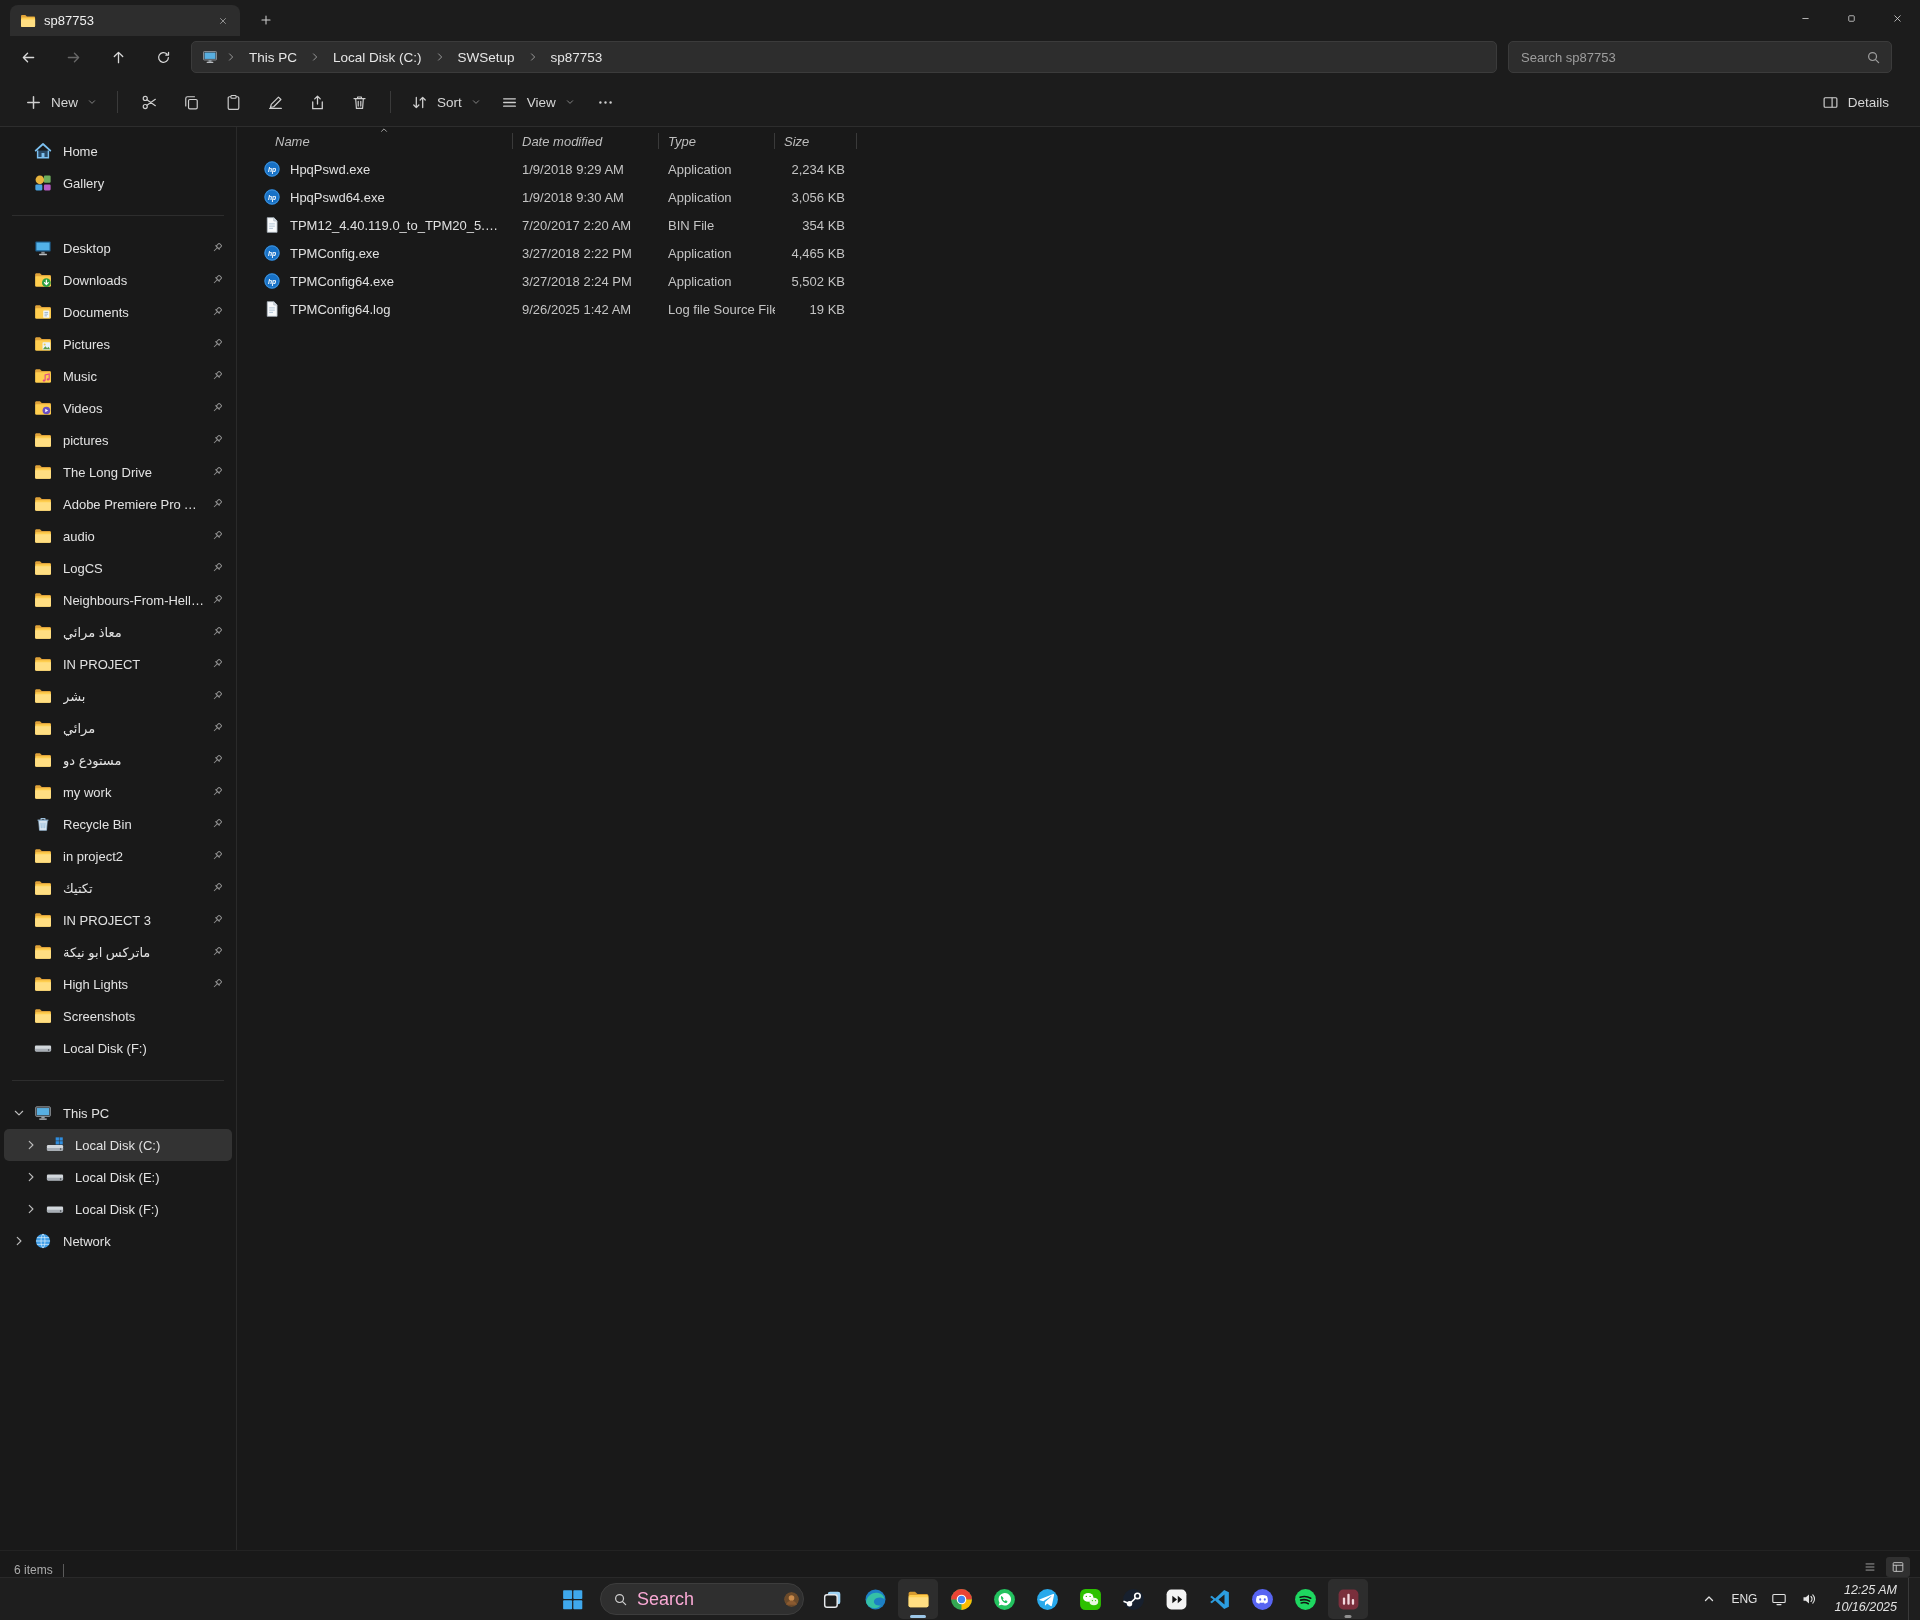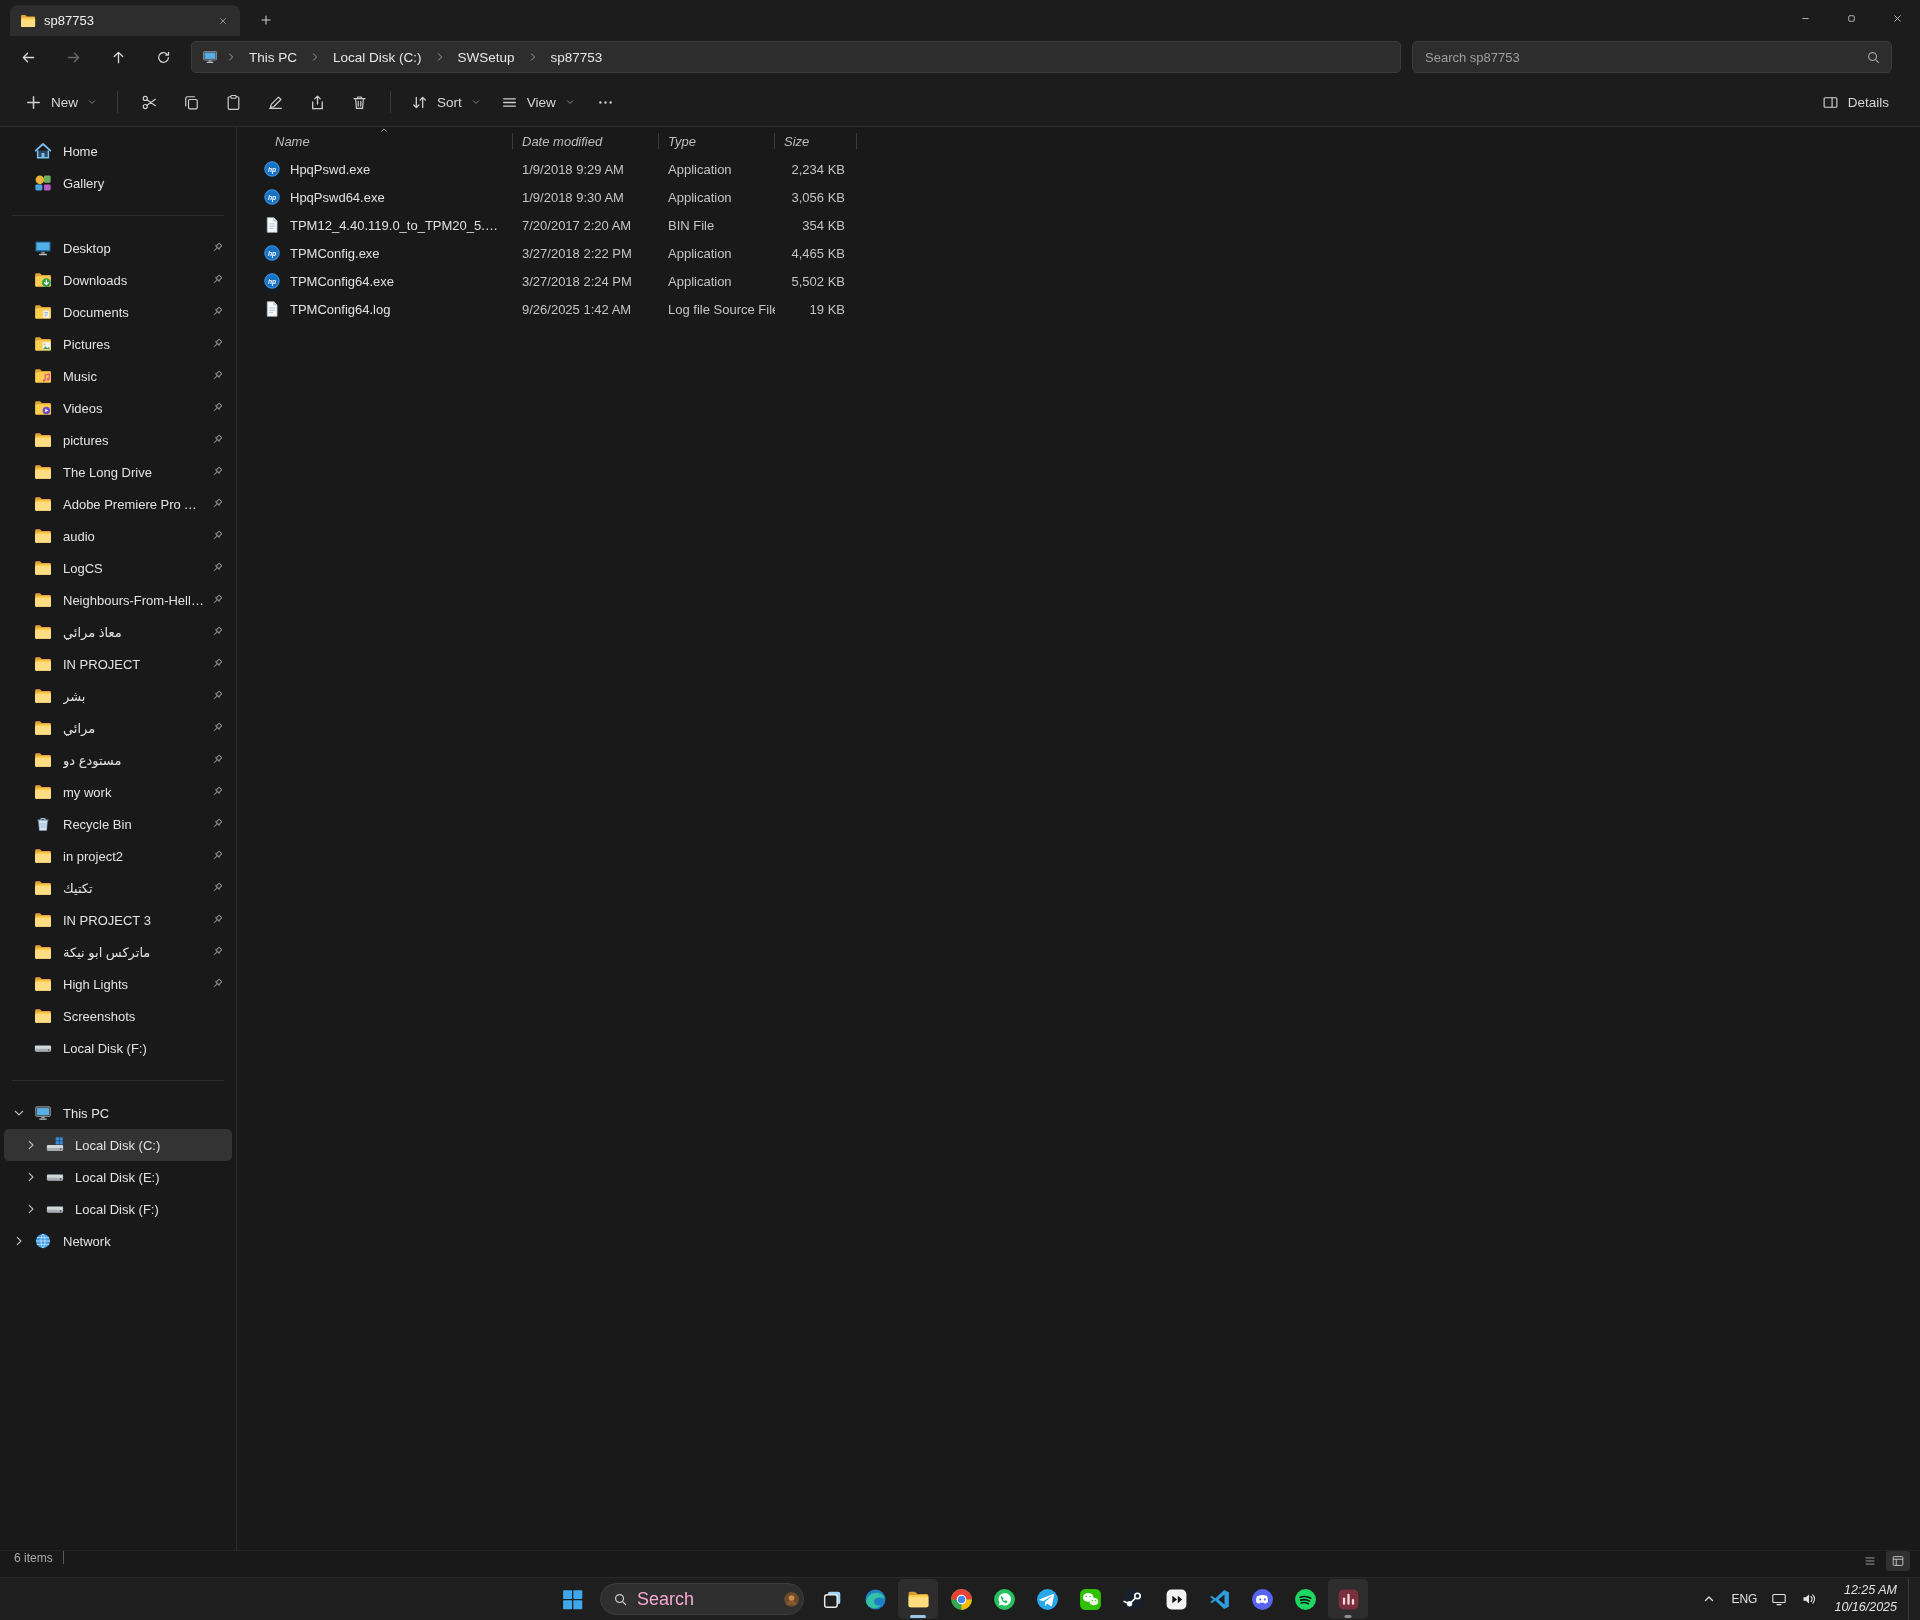--- a/index.html
+++ b/index.html
@@ -30,21 +30,21 @@
   .nav-buttons { display:flex; gap:5px; margin-right:8px; }
   .nav-buttons button { width:40px; height:34px; border-radius:5px; display:flex; align-items:center; justify-content:center; color:#d8d8d8; }
   .nav-buttons [data-icon]{ width:15px; height:15px; }
   .nav-buttons button.disabled { color:#686868; }
   .address-bar { flex:1; height:32px; background:#2d2d2d; border:1px solid #3b3b3b; border-radius:5px;
     display:flex; align-items:center; padding:0 8px; margin-right:11px; min-width:0; }
   .addr-icon { width:16px; height:16px; margin:0 2px; }
   .crumb { display:inline-flex; align-items:center; }
   .crumb-chev { width:12px; height:12px; color:#9a9a9a; margin:0 5px; }
   .crumb-label { font-size:13.5px; color:#e6e6e6; padding:3px 7px; border-radius:4px; white-space:nowrap; }
-  .search-box { width:480px; height:32px; background:#2d2d2d; border:1px solid #3b3b3b; border-radius:5px;
+  .search-box { width:384px; height:32px; background:#2d2d2d; border:1px solid #3b3b3b; border-radius:5px;
     display:flex; align-items:center; padding:0 10px 0 12px; }
   .search-text { flex:1; font-size:13px; color:#9e9e9e; }
   .search-box [data-icon]{ width:15px; height:15px; color:#9e9e9e; }
 
   
   .toolbar { height:49px; background:var(--chrome-bg,#1c1c1c); border-bottom:1px solid #2d2d2d;
     display:flex; align-items:center; padding:0 22px 0 16px; gap:2px; }
   .toolbar button { height:34px; border-radius:5px; display:inline-flex; align-items:center; justify-content:center;
     gap:9px; padding:0 9px; font-size:13.5px; color:#d6d6d6; }
   .toolbar .icon-btn { width:40px; }
@@ -76,21 +76,21 @@
   .sort-ind { position:absolute; top:-2px; left:50%; transform:translateX(-50%); width:10px; height:10px; color:#bdbdbd; }
   .file-row { display:flex; height:28px; align-items:center; margin-left:18px; border-radius:4px; }
   .cell { padding:0 9px; font-size:13px; color:#c4c4c4; white-space:nowrap; overflow:hidden; }
   .cell.c-name { display:flex; align-items:center; gap:9px; color:#e0e0e0; padding-left:8px; }
   .ficon { width:18px; height:18px; }
   .fname { overflow:hidden; text-overflow:ellipsis; white-space:nowrap; }
   .cell.c-size { text-align:right; padding-right:12px; }
 
   
   .statusbar { height:27px; background:var(--window-bg,#191919); border-top:1px solid #232323;
-    display:flex; align-items:flex-start; padding:0 10px 0 14px; }
+    display:flex; align-items:flex-end; padding:0 10px 0 14px; }
   .status-text { font-size:12px; color:#ababab; }
   .status-sep { width:1px; height:13px; background:#5a5a5a; margin-left:10px; }
   .status-right { margin-left:auto; display:flex; gap:4px; }
   .status-right button { width:24px; height:20px; border-radius:3px; display:flex; align-items:center; justify-content:center; color:#9e9e9e; }
   .status-right button.active { background:#303030; color:#d0d0d0; }
   .status-right [data-icon]{ width:14px; height:14px; }
 
   
   .taskbar { height:43px; background:var(--taskbar-bg,#1e1e1e); border-top:1px solid rgba(255,255,255,0.05); position:relative; flex:none; }
   .tb-center { position:absolute; left:50%; top:0; transform:translateX(-50%); height:100%; display:flex; align-items:center; gap:3px; }

